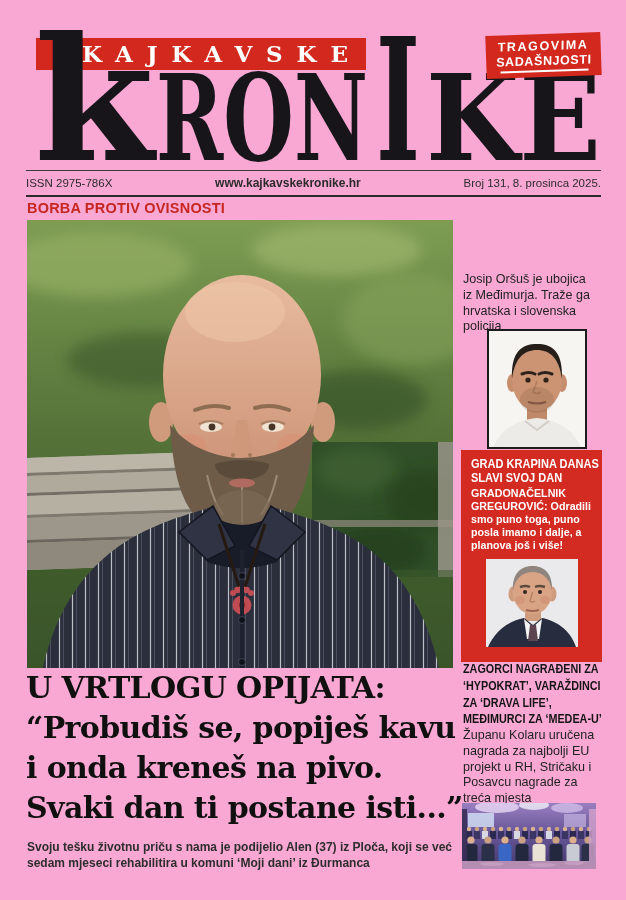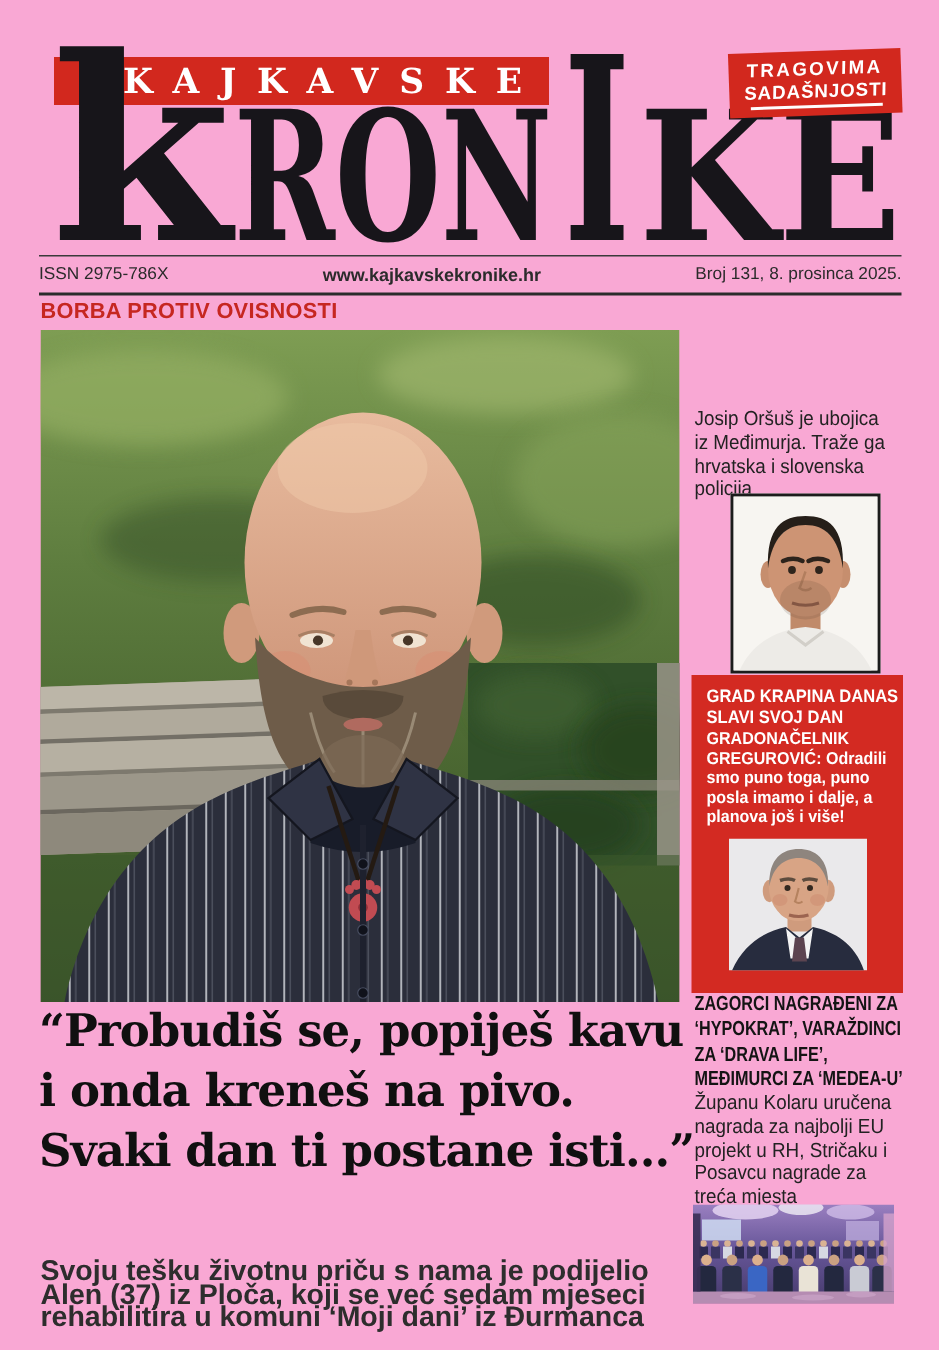--- a/index.html
+++ b/index.html
@@ -33,21 +33,21 @@
     color:var(--kicker_red);font-weight:bold;font-size:14.5px;letter-spacing:0.2px;
   }
   .hero{position:absolute;left:27px;top:220px;width:426px;height:448px;}
   .headline{position:absolute;left:26px;top:668px;width:436px;}
   .headline div{
     font-family:"DejaVu Serif",serif;font-weight:bold;color:#101010;
     font-size:30px;line-height:40px;letter-spacing:-0.6px;white-space:nowrap;
   }
   .subhead{
     position:absolute;left:27px;top:840px;width:440px;
-    font-size:19px;line-height:15.5px;font-weight:bold;color:#2d2d2d;
+    font-size:12px;line-height:15.5px;font-weight:bold;color:#2d2d2d;
   }
   
   .sidebar{position:absolute;left:463px;top:0;width:140px;height:900px;}
   .sb-block{position:absolute;left:0;width:140px;}
   .sb-head div{
     font-weight:bold;color:#141414;font-size:13.5px;line-height:16.8px;
     white-space:nowrap;transform:scaleX(0.93);transform-origin:left top;
   }
   .sb-head.narrow div{transform:scaleX(0.80);}
   .sb-body div{
@@ -194,20 +194,21 @@
         <circle cx="215" cy="385" r="3.2" fill="#8e3038"></circle>
       </g>
       <path d="M215,330 V448" stroke="#1e212e" stroke-width="4"></path>
       <circle cx="215" cy="356" r="3.5" fill="#10121b" stroke="#474d60" stroke-width="0.8"></circle>
       <circle cx="215" cy="400" r="3.5" fill="#10121b" stroke="#474d60" stroke-width="0.8"></circle>
       <circle cx="215" cy="442" r="3.5" fill="#10121b" stroke="#474d60" stroke-width="0.8"></circle>
     </g>
   </svg>
 
   <div class="headline">
+    <div>U VRTLOGU OPIJATA:</div>
     <div>“Probudiš se, popiješ kavu</div>
     <div>i onda kreneš na pivo.</div>
     <div>Svaki dan ti postane isti...”</div>
   </div>
 
   <div class="subhead">Svoju tešku životnu priču s nama je podijelio Alen (37) iz Ploča, koji se već sedam mjeseci rehabilitira u komuni ‘Moji dani’ iz Đurmanca</div>
 
   <div class="sidebar">
 
     <div class="sb-block sb-body" style="top:271px">

